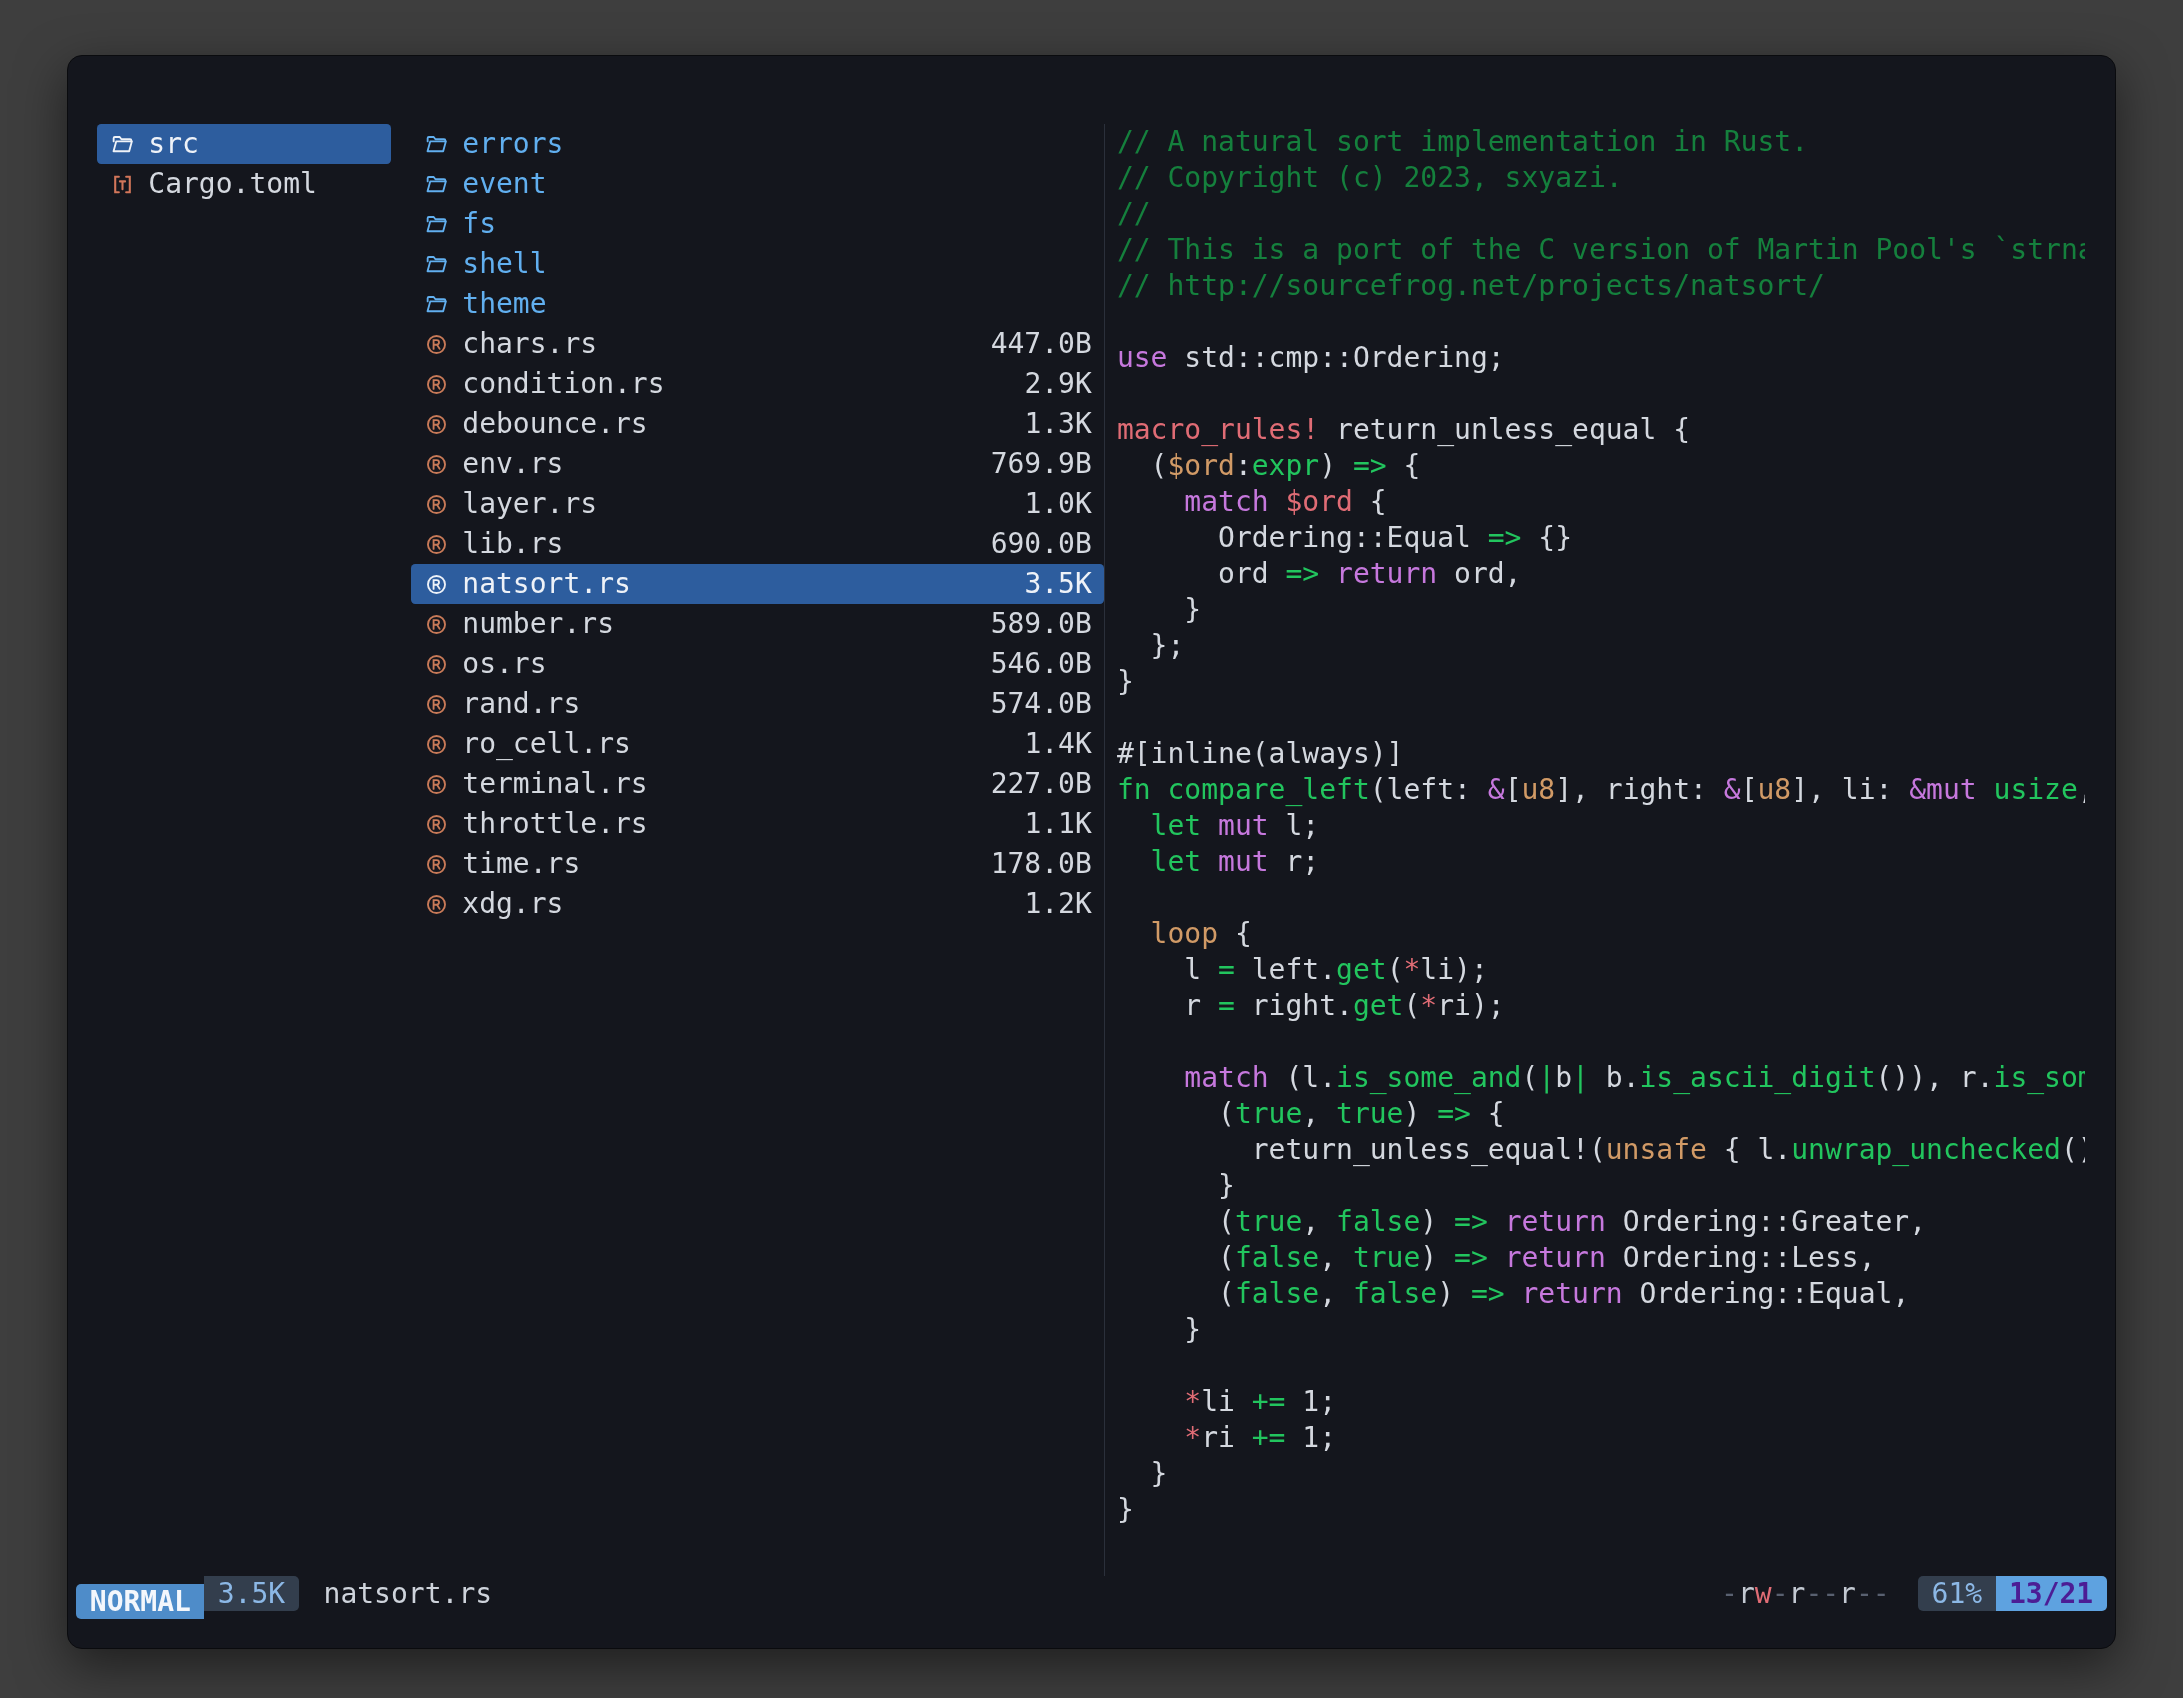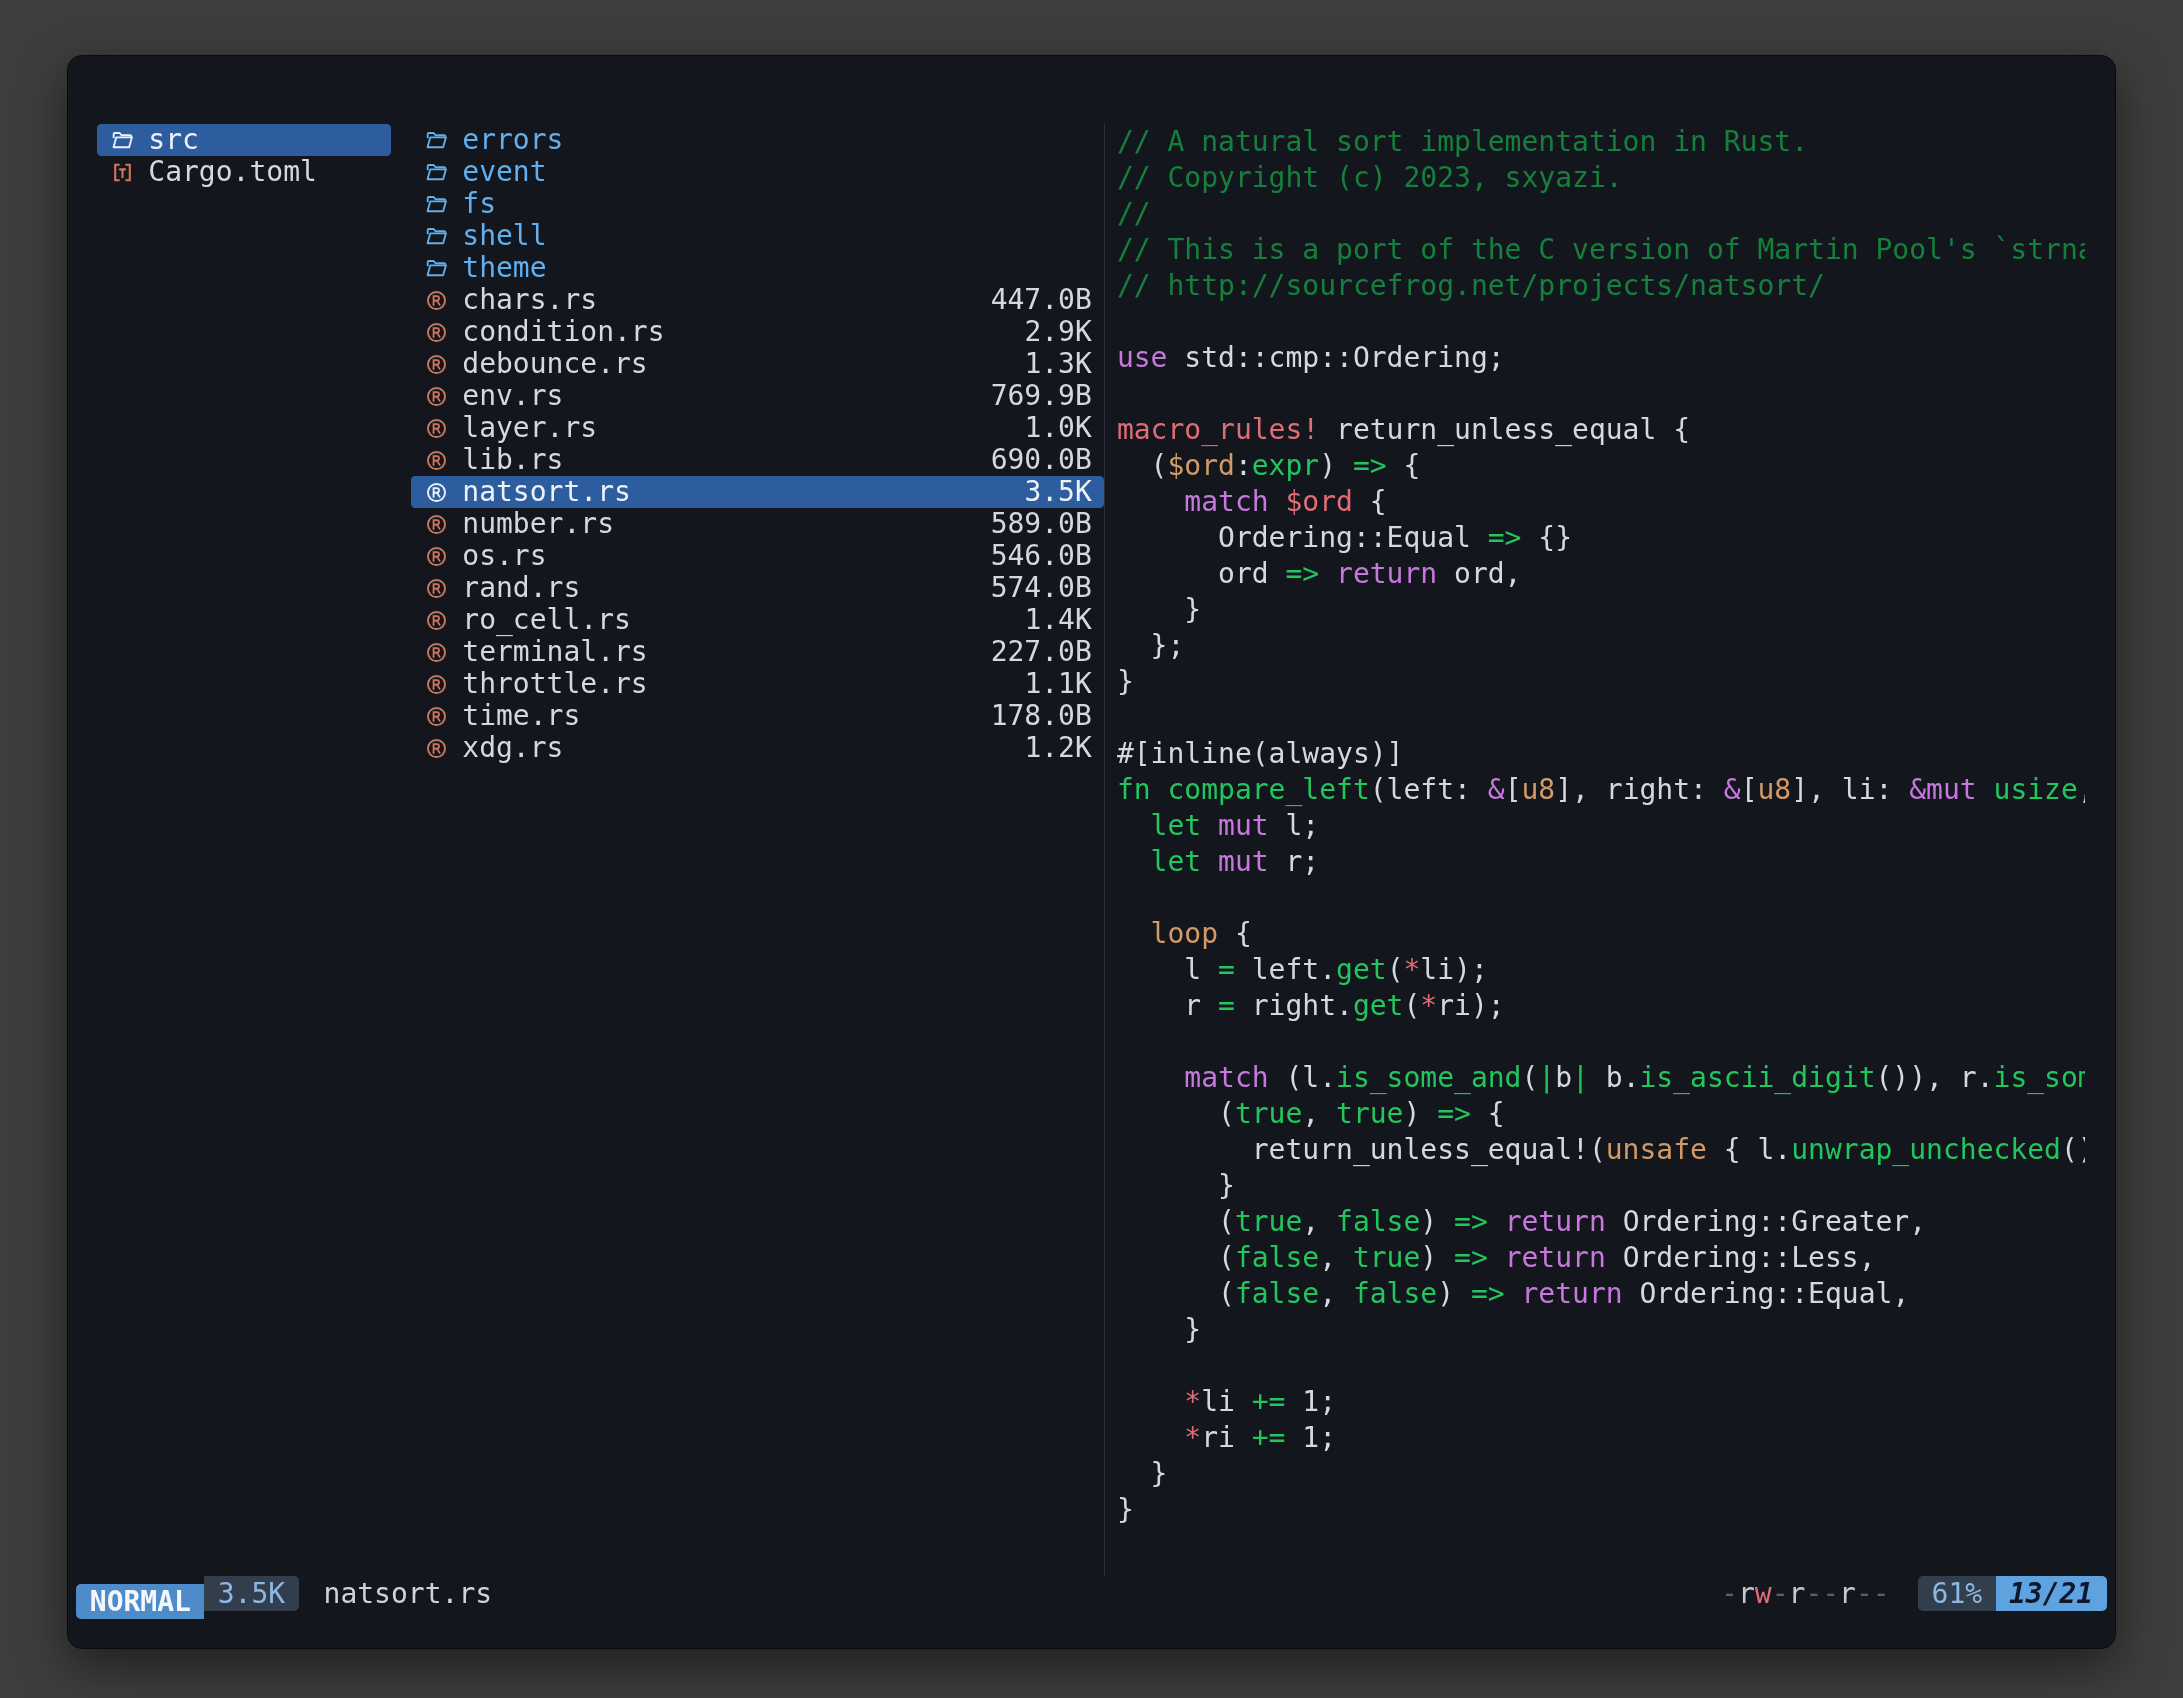--- a/index.html
+++ b/index.html
@@ -27,21 +27,21 @@
     display:flex;
     padding:68px 30px 0 28.5px;
     font-size:28px; line-height:36px;
   }
 
   .pane-parent { width:294px; flex:none; margin-right:20px; }
   .pane-current { width:693px; flex:none; }
   .vsep { width:1.7px; flex:none; align-self:stretch; background:#2b303b; }
 
   .row {
-    height:32px;
+    height:40px;
     display:flex; align-items:center;
     padding:0 11.7px 0 13.4px;
     border-radius:4.2px;
     color:#d4d8df;
     white-space:pre;
   }
   .row .icon { width:25px; height:25px; margin-right:13.4px; flex:none; display:flex; align-items:center; justify-content:center; }
   .row .icon svg { width:25px; height:25px; display:block; }
   .icon.dir  { color:#61afef; }
   .icon.rust { color:#c87a58; }
@@ -75,21 +75,21 @@
     white-space:pre;
   }
   .badge { height:35px; display:flex; align-items:center; padding:0 13.4px; }
   .badge.mode { background:#4e8cc9; color:#f4f7fc; font-weight:bold; border-radius:5px 0 0 5px;margin-top:16px; }
   .badge.szb  { background:#333e4d; color:#8cb8e6; border-radius:0 5px 5px 0; }
   .sb-filename { color:#ced3db; margin-left:25px; }
   .sb-spacer { flex:1; }
   .sb-perms { margin-right:28.5px; }
   .pm-dash{color:#596070} .pm-w{color:#e06c75} .pm-r{color:#c3c9d2}
   .badge.pct { background:#333e4d; color:#8cb8e6; border-radius:5px 0 0 5px; }
-  .badge.pos { background:#5ea2e0; color:#0f172a; font-weight:bold; border-radius:0 5px 5px 0;font-style:italic; }
+  .badge.pos { background:#5ea2e0; color:#4c1d95; font-weight:bold; border-radius:0 5px 5px 0; }
 </style>
 </head>
 <body>
 
 <div class="window">
   <div class="content">
     <div class="pane-parent" id="parent-pane">
         <div class="row dir selected"><span class="icon dir"><svg viewBox="0 0 24 24" fill="none" stroke="currentColor" stroke-width="1.8" stroke-linejoin="round" stroke-linecap="round">
               <path d="M3.5 9V6a1.2 1.2 0 0 1 1.2-1.2h4.6L11 7h8.3a1.2 1.2 0 0 1 1.2 1.2V9"></path>
               <path d="M6 9h15l-2.6 9.5H3.4z"></path>

